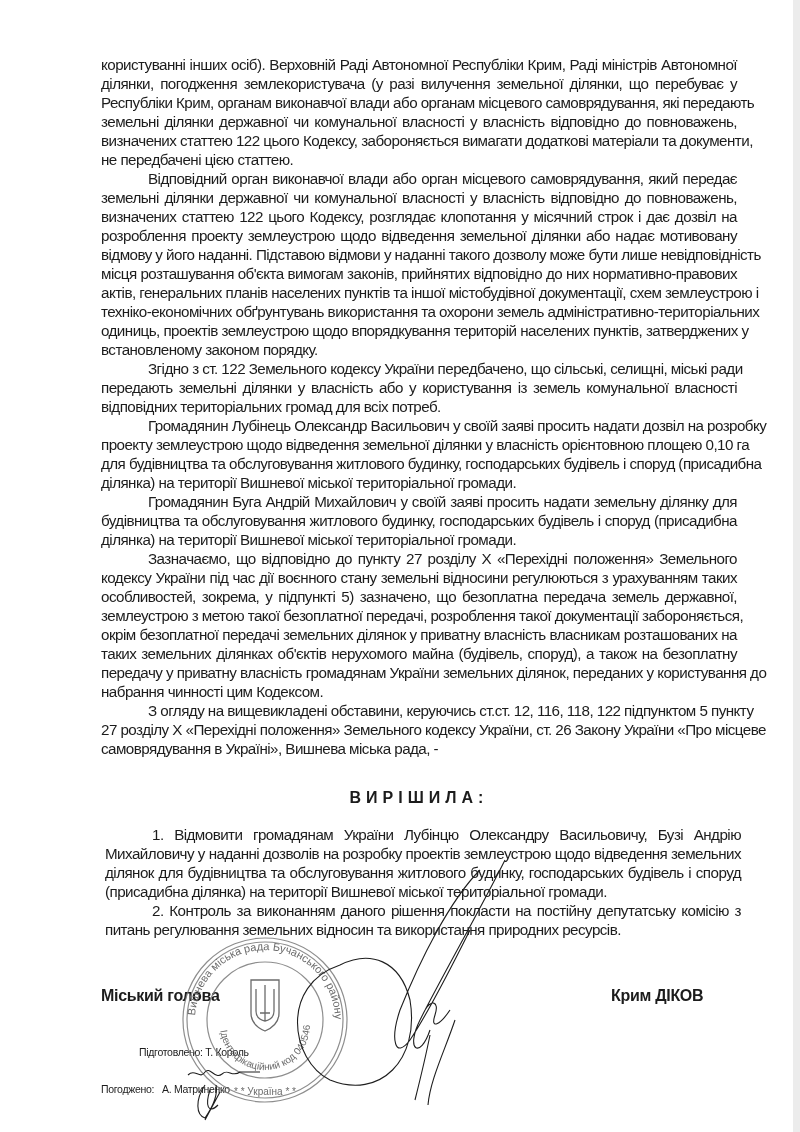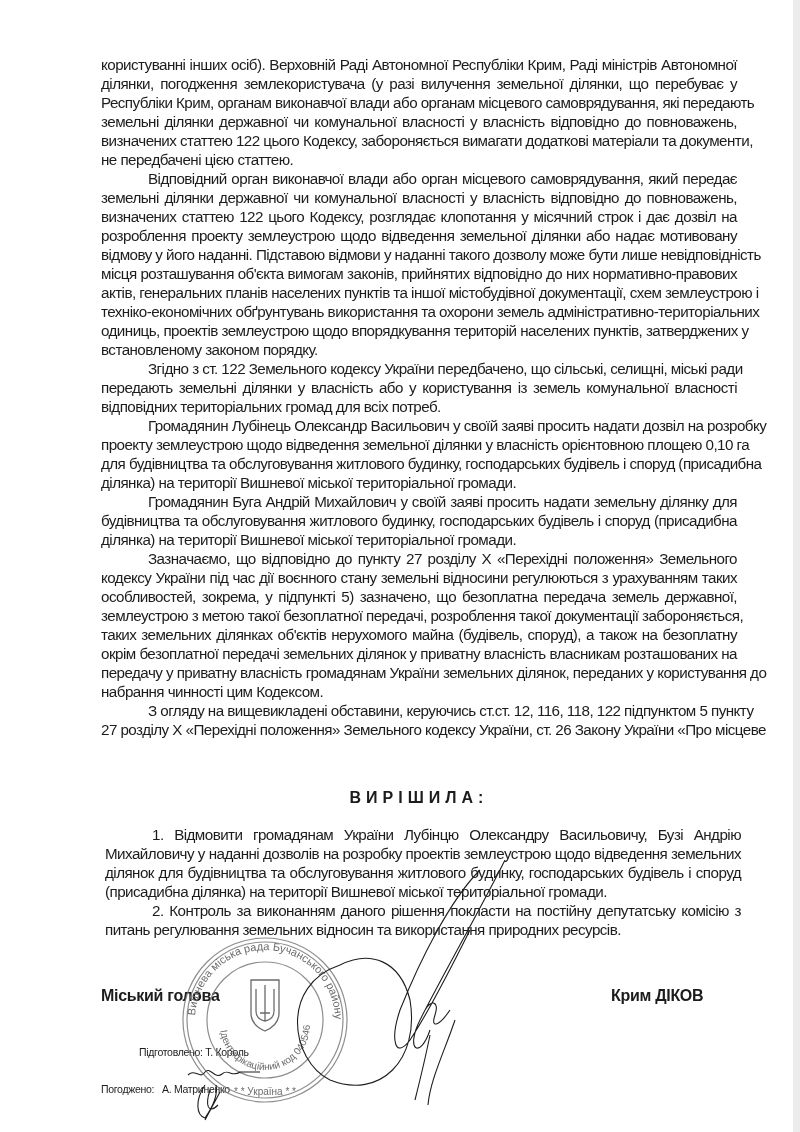--- a/index.html
+++ b/index.html
@@ -80,28 +80,29 @@
       <div>
         <span class="line ind">Громадянин Буга Андрій Михайлович у своїй заяві просить надати земельну ділянку для</span>
         <span class="line">будівництва та обслуговування житлового будинку, господарських будівель і споруд (присадибна</span>
         <span class="line last">ділянка) на території Вишневої міської територіальної громади.</span>
       </div>
       <div>
         <span class="line ind">Зазначаємо, що відповідно до пункту 27 розділу X «Перехідні положення» Земельного</span>
         <span class="line">кодексу України під час дії воєнного стану земельні відносини регулюються з урахуванням таких</span>
         <span class="line">особливостей, зокрема, у підпункті 5) зазначено, що безоплатна передача земель державної,</span>
         <span class="line">землеустрою з метою такої безоплатної передачі, розроблення такої документації забороняється,</span>
+        <span class="line">окрім безоплатної передачі земельних ділянок у приватну власність власникам розташованих на</span>
         <span class="line">таких земельних ділянках об'єктів нерухомого майна (будівель, споруд), а також на безоплатну</span>
-        <span class="line">окрім безоплатної передачі земельних ділянок у приватну власність власникам розташованих на</span>
         <span class="line">передачу у приватну власність громадянам України земельних ділянок, переданих у користування до</span>
         <span class="line last">набрання чинності цим Кодексом.</span>
       </div>
       <div>
         <span class="line ind">З огляду на вищевикладені обставини, керуючись ст.ст. 12, 116, 118, 122 підпунктом 5 пункту</span>
         <span class="line">27 розділу X «Перехідні положення» Земельного кодексу України, ст. 26 Закону України «Про місцеве</span>
+        <span class="line last">самоврядування в Україні», Вишнева міська рада, -</span>
       </div>
     </div>
   <div class="heading">ВИРІШИЛА:</div>
   <div class="decision" id="decision">
       <div>
         <span class="line ind">1. Відмовити громадянам України Лубінцю Олександру Васильовичу, Бузі Андрію</span>
         <span class="line">Михайловичу у наданні дозволів на розробку проектів землеустрою щодо відведення земельних</span>
         <span class="line">ділянок для будівництва та обслуговування житлового будинку, господарських будівель і споруд</span>
         <span class="line last">(присадибна ділянка) на території Вишневої міської територіальної громади.</span>
       </div>

